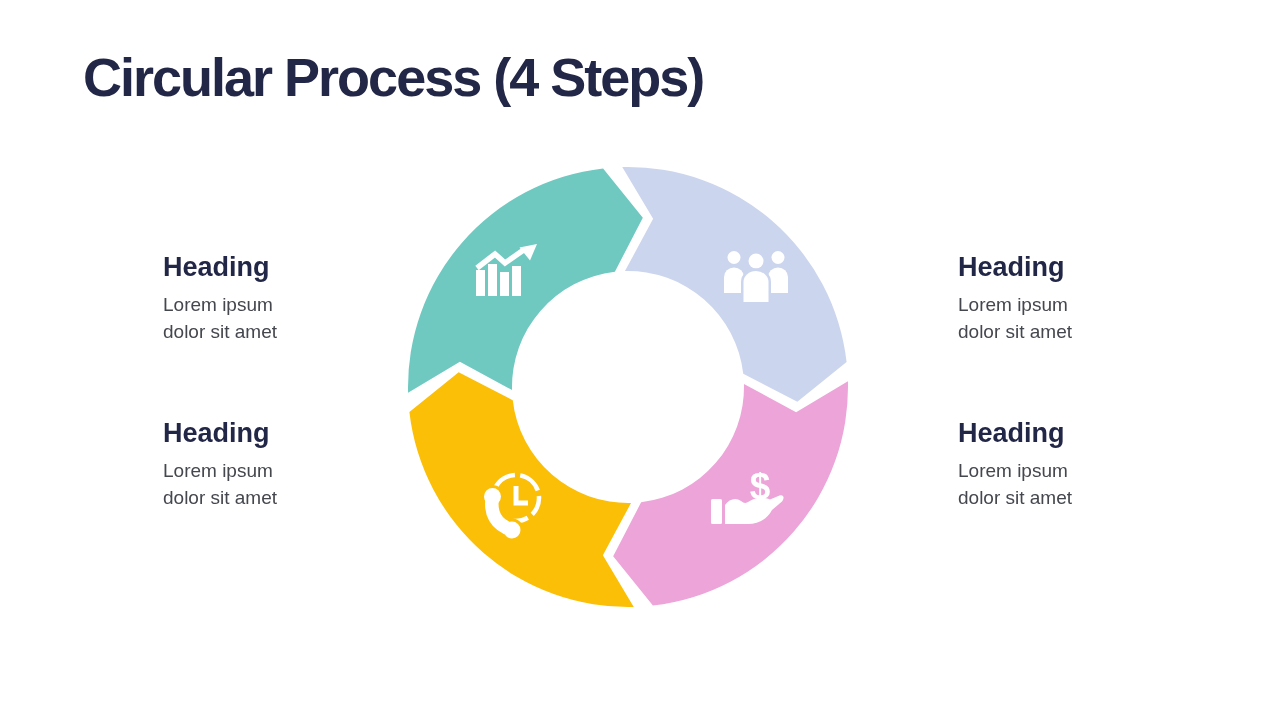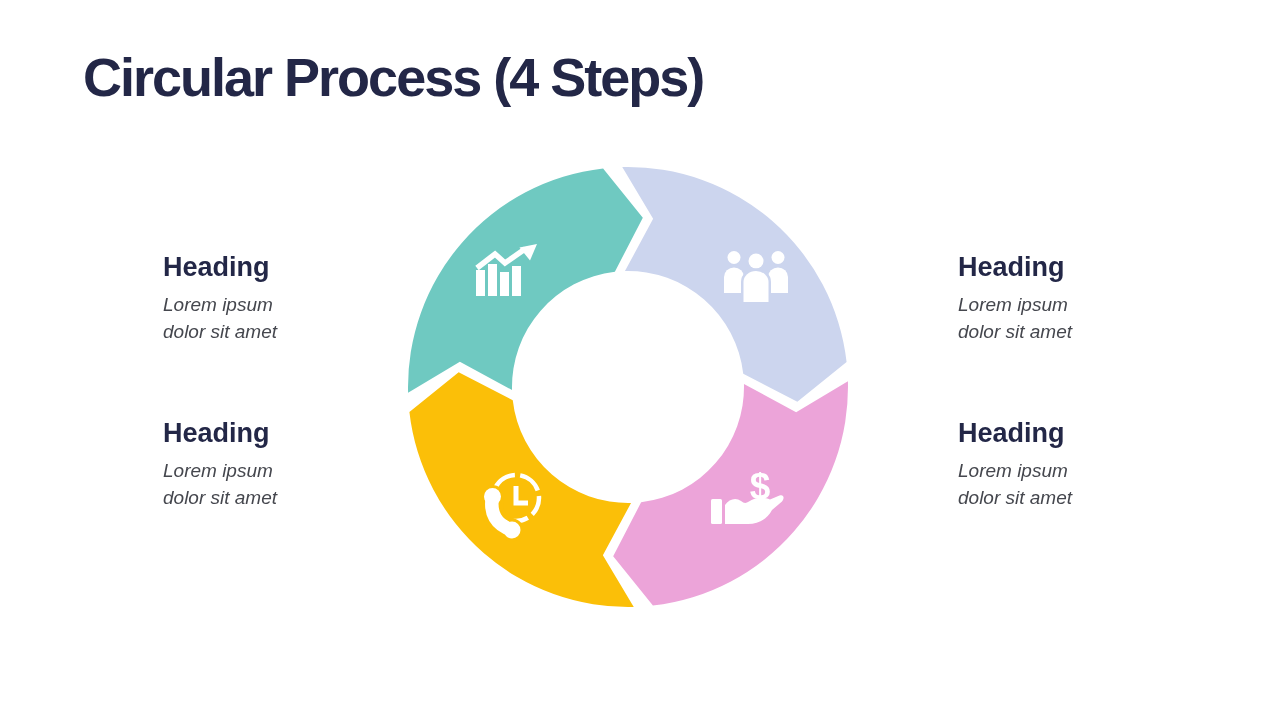--- a/index.html
+++ b/index.html
@@ -12,21 +12,21 @@
     font-size:54px;font-weight:bold;letter-spacing:-2px;line-height:1.1;
     white-space:nowrap;
   }
   #diagram-svg{position:absolute;left:0;top:0;}
   .step-label{position:absolute;width:140px;}
   .pos-top-left{left:163px;top:251px;}
   .pos-top-right{left:958px;top:251px;}
   .pos-bottom-right{left:958px;top:417px;}
   .pos-bottom-left{left:163px;top:417px;}
   .step-heading{font-size:27px;font-weight:bold;line-height:1.2;margin:0 0 8px 0;}
-  .step-body{font-size:19px;line-height:27px;margin:0;font-style:italic;}
+  .step-body{font-size:19px;line-height:27px;margin:0;}
 </style>
 </head>
 <body style="background: rgb(255, 255, 255);">
 
 <h1 class="slide-title" style="color: rgb(35, 39, 71);">Circular Process (4 Steps)</h1>
 
 <svg id="diagram-svg" width="1280" height="720" viewBox="0 0 1280 720">
   <g id="segments-layer">
       <path d="M408.08,392.76 A220,220 0 0 1 603.10,168.41 L642.82,217.65 L614.87,271.75 A116,116 0 0 0 512.04,390.04 L459.87,361.87 Z" fill="#6FC9C1"></path>
       <path d="M622.24,167.08 A220,220 0 0 1 846.59,362.10 L797.35,401.82 L743.25,373.87 A116,116 0 0 0 624.96,271.04 L653.13,218.87 Z" fill="#CCD5EE"></path>

